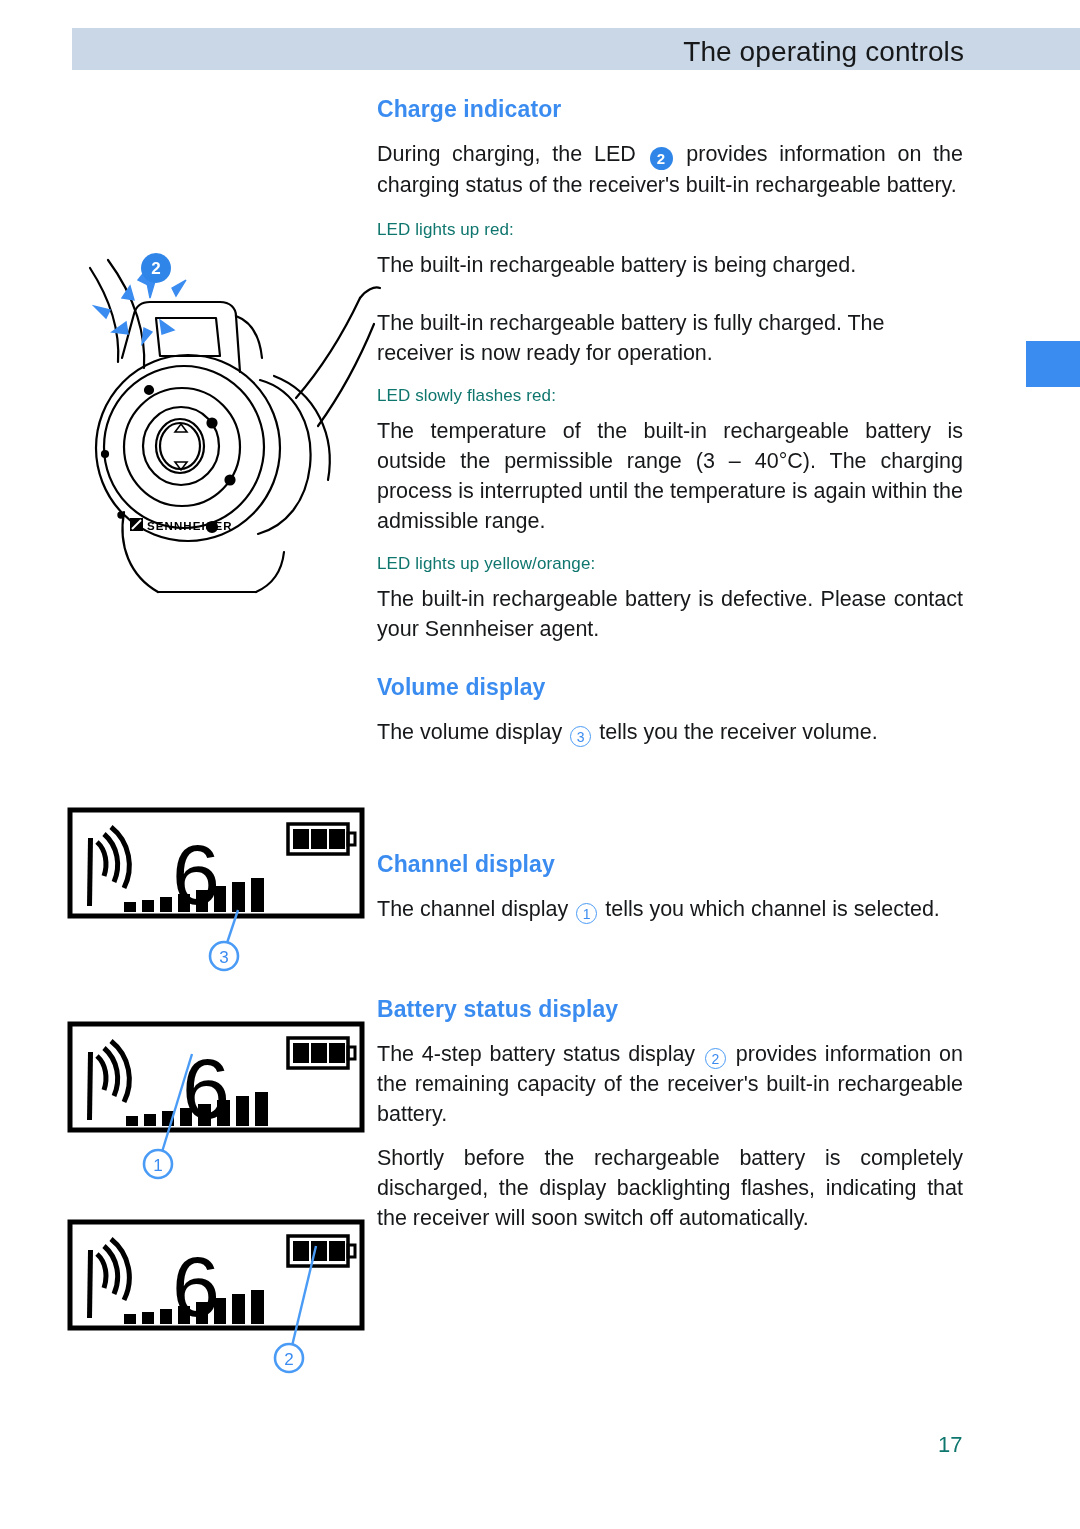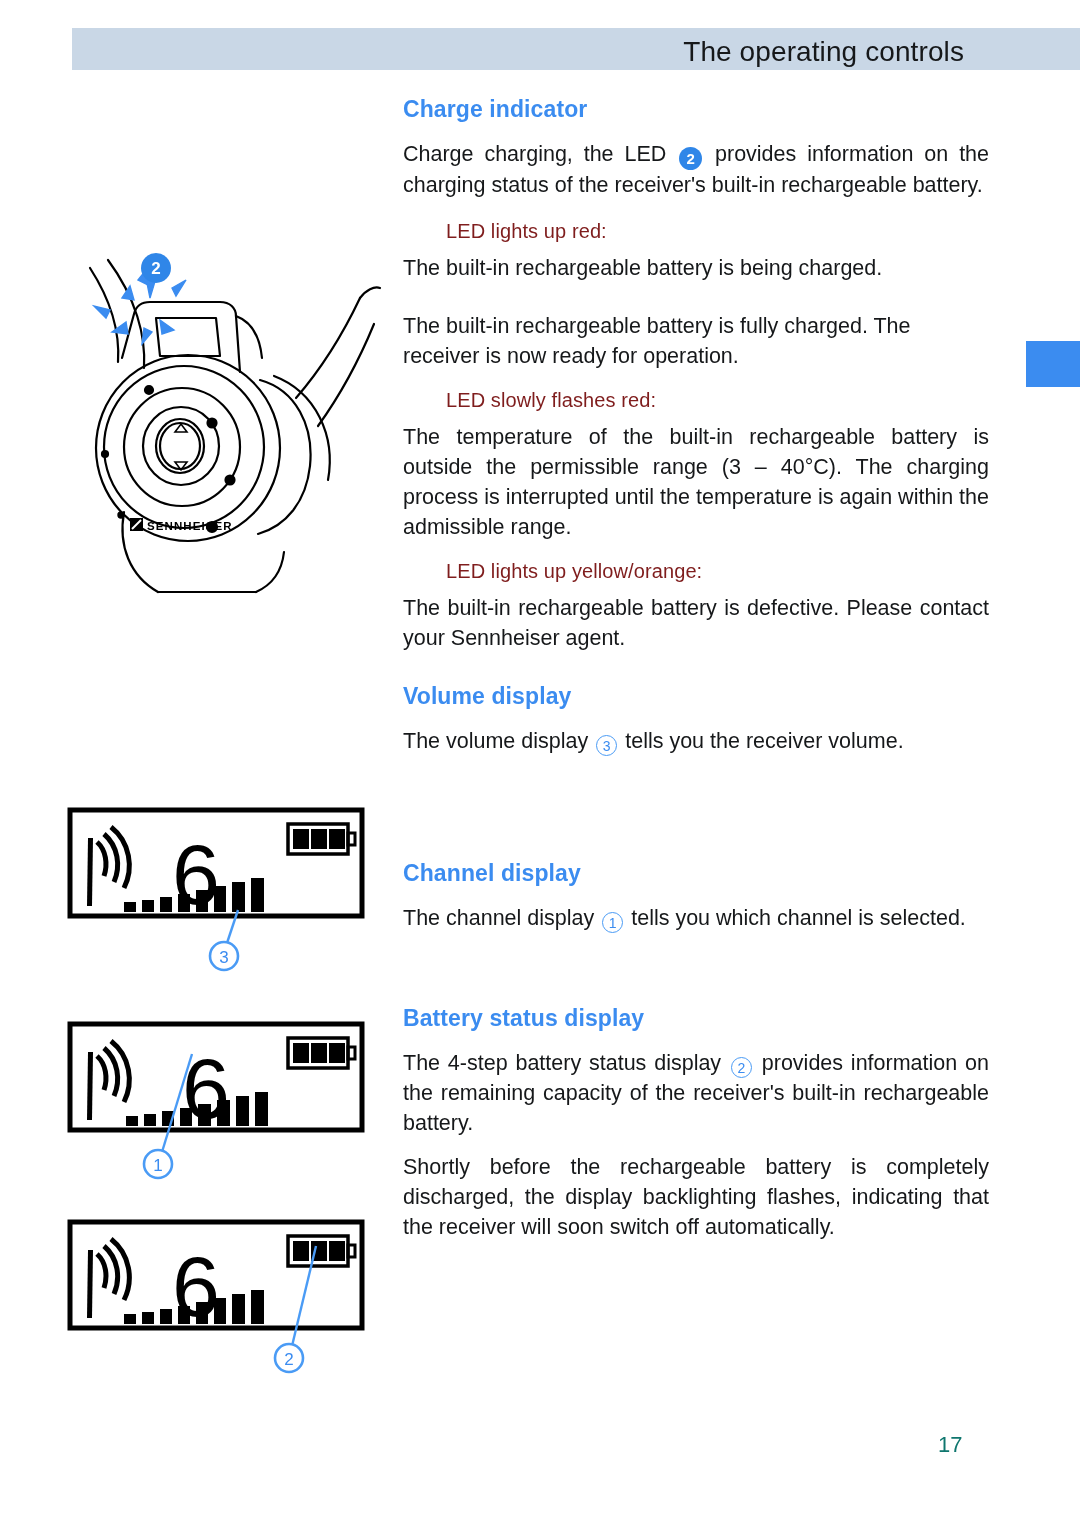--- a/index.html
+++ b/index.html
@@ -40,36 +40,35 @@
     left: 1026px;
     top: 341px;
     width: 54px;
     height: 46px;
     background: #3b8cf0;
   }
 
   
   .text-col {
     position: absolute;
-    left: 403px;
+    left: 377px;
     top: 96px;
     width: 586px;
   }
   h2.section-head {
     margin: 0;
     font-size: 23px;
     font-weight: bold;
     color: #3b8cf0;
     letter-spacing: 0.1px;
   }
   .sub-head {
-    font-size: 20px;
-    color: #7f1d1d;
+    font-size: 17px;
+    color: #0f766e;
     letter-spacing: 0.1px;
-    margin-left: 43px;
   }
   p.body-text {
     margin: 0;
     font-size: 21.5px;
     line-height: 30px;
     color: #16181a;
     text-align: justify;
   }
   p.body-text.nojust { text-align: left; }
 
@@ -319,21 +318,21 @@
       <text x="223" y="149" text-anchor="middle" font-family="'Liberation Sans', sans-serif" font-size="17" fill="#3b8cf0">2</text>
     </g>
   </svg>
 </div>
 
 <div class="text-col">
 
   <h2 class="section-head">Charge indicator</h2>
   <div class="sp-16"></div>
 
-  <p class="body-text"><span>Charge charging, the LED</span> <span class="badge-filled">2</span> <span>provides information on the charging status of the receiver's built-in rechargeable battery.</span></p>
+  <p class="body-text"><span>During charging, the LED</span> <span class="badge-filled">2</span> <span>provides information on the charging status of the receiver's built-in rechargeable battery.</span></p>
 
   <div class="sp-20"></div>
   <div class="sub-head">LED lights up red:</div>
   <div class="sp-10"></div>
   <p class="body-text nojust">The built-in rechargeable battery is being charged.</p>
 
   <div class="sp-18"></div>
   <div class="sp-10"></div>
   <p class="body-text nojust">The built-in rechargeable battery is fully charged. The receiver is now ready for operation.</p>
 

